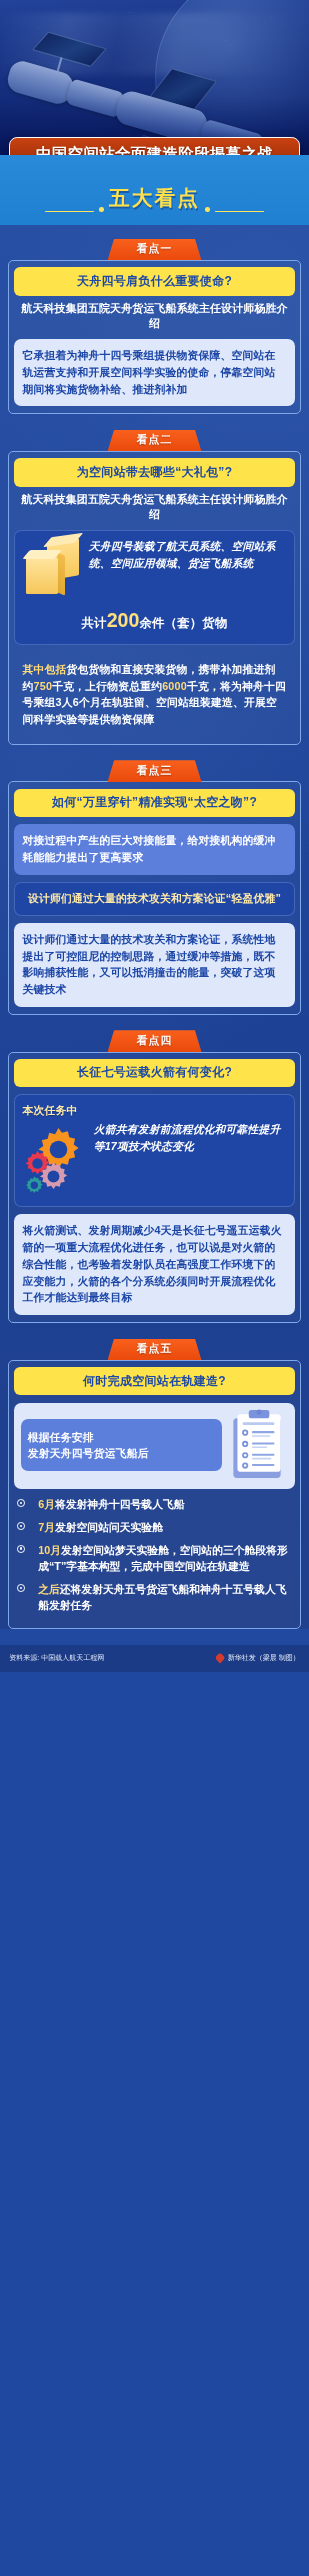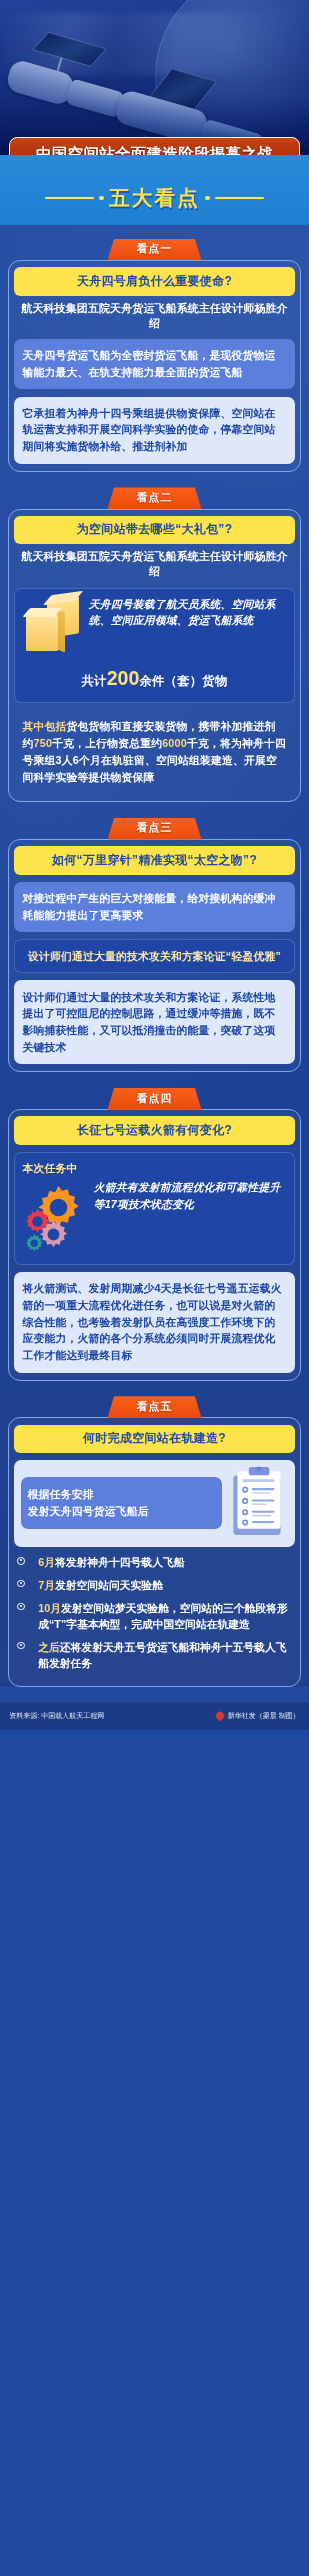--- a/index.html
+++ b/index.html
@@ -60,41 +60,41 @@
     background:linear-gradient(180deg,#c84212 0%,#aa3309 55%,#8d2a06 100%);
     padding:6.7px 5.2px 7.2px; text-align:center;
     box-shadow:0 3.1px 9.3px rgba(0,0,0,.35);
   }
   .title-band h1 { color:#ffffff; font-size:15.5px; font-weight:bold; letter-spacing:0.3px;
                    text-shadow:0 1px 2.1px rgba(0,0,0,.45); white-space:nowrap; }
 
   
   .subtitle-zone { background:#2186d6; padding:29px 0 13.4px; text-align:center; position:relative;
                    background-image:linear-gradient(180deg,#2a8ada 0%,#1f7fd0 100%); }
-  .sub-row { display:flex; align-items:center; justify-content:center; gap:5.2px; }
+  .sub-row { display:flex; align-items:flex-end; justify-content:center; gap:5.2px; }
   .sub-line { height:1.5px; width:49px; background:#ffe45c; border-radius:1px; }
   .sub-dot { width:4.6px; height:4.6px; border-radius:50%; background:#ffe45c; }
   .sub-text { color:#ffe04a; font-size:20.6px; font-weight:bold; letter-spacing:2.1px;
               text-shadow:1px 1.5px 0 rgba(15,60,130,.55); }
 
   
   .content { background:#21499f; padding:13.4px 0 0;
     background-image:
       radial-gradient(circle at 84% 6%, rgba(110,155,225,.14), transparent 42%),
       radial-gradient(circle at 10% 40%, rgba(110,155,225,.10), transparent 38%),
       linear-gradient(180deg,#21499f 0%,#1d4296 55%,#203f8c 100%);
   }
   .section { position:relative; margin:0 8.2px 15.5px; }
   .tab { position:relative; z-index:3; width:94px; margin:0 auto -0.5px;
          background:linear-gradient(180deg,#f9601c 0%,#ea4a0c 100%);
          border-radius:7.2px 7.2px 0 0; text-align:center; padding:3.6px 0 4.1px;
          clip-path:polygon(7% 0,93% 0,100% 100%,0% 100%); }
   .tab span { color:#fff; font-size:10.8px; font-weight:bold; letter-spacing:1px;
               text-shadow:0 1px 1.5px rgba(0,0,0,.3); }
-  .card { border:1px solid #7fa8e8; border-radius:12px; padding:6.2px 5.2px 7.2px;
+  .card { border:1px solid #7fa8e8; border-radius:5px; padding:6.2px 5.2px 7.2px;
           background:rgba(255,255,255,.03); }
   .qbar { background:#ffe34a; border-radius:6.2px; padding:5.7px 5.2px; text-align:center; }
   .qbar span { color:#1d49a5; font-size:12px; font-weight:bold; letter-spacing:0.3px; }
   .credit { text-align:center; color:#ffffff; font-size:11px; font-weight:bold;
             padding:5.2px 2.1px 1px; letter-spacing:0.1px; }
 
   .para { border-radius:7.2px; padding:8.2px 8.2px 8.8px; margin-top:7.2px;
           font-size:10.8px; line-height:1.55; font-weight:bold; letter-spacing:0.2px; }
   .para.lightbg { background:#dfe7fa; color:#1b46a6; }
   .para.midbg   { background:#5c7fdc; color:#ffffff; }
@@ -193,21 +193,20 @@
 
     <div class="section">
       <div class="tab">
         <span>看点一</span>
       </div>
       <div class="card">
         <div class="qbar">
           <span>天舟四号肩负什么重要使命?</span>
         </div>
         <div class="credit">航天科技集团五院天舟货运飞船系统主任设计师杨胜介绍</div>
-        <div class="para midbg">天舟四号货运飞船为全密封货运飞船，是现役货物运输能力最大、在轨支持能力最全面的货运飞船</div>
         <div class="para lightbg">它承担着为神舟十四号乘组提供物资保障、空间站在轨运营支持和开展空间科学实验的使命，停靠空间站期间将实施货物补给、推进剂补加</div>
       </div>
     </div>
 
     <div class="section">
       <div class="tab">
         <span>看点二</span>
       </div>
       <div class="card">
         <div class="qbar">

